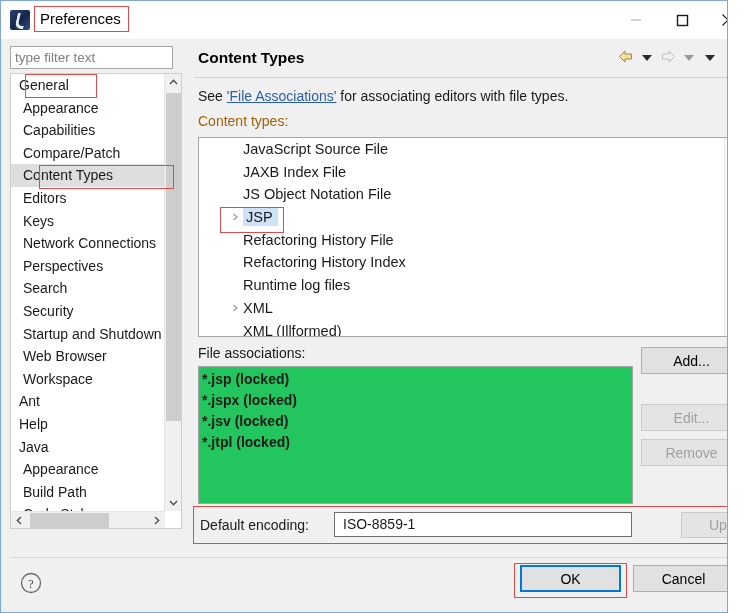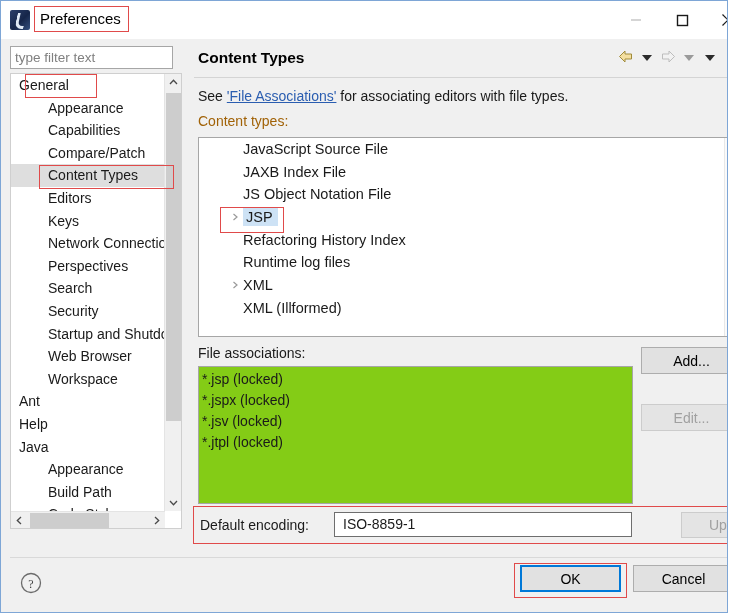--- a/index.html
+++ b/index.html
@@ -84,21 +84,21 @@
     width: 154px; height: 437px;
     overflow: hidden;
   }
   .tree-item {
     height: 22.6px;
     font-size: 14px; color: #1a1a1a;
     white-space: nowrap;
     line-height: 22.6px;
     padding-left: 8px;
   }
-  .tree-item.lvl2 { padding-left: 37px; }
+  .tree-item.lvl2 { padding-left: 12px; }
   .tree-item.sel { background: #dedede; }
 
   .tree-vscroll {
     position: absolute; right: 0; top: 0;
     width: 17px; height: 437px;
     background: #f0f0f0;
     border-left: 1px solid #e4e4e4;
   }
   .tree-hscroll {
     position: absolute; left: 0; bottom: 0;
@@ -174,24 +174,25 @@
     border-left: 1px solid #e8e8e8;
   }
 
   .lbl-file-assoc {
     position: absolute; left: 197px; top: 344px;
     font-size: 14px; color: #1a1a1a;
   }
   .assoc-box {
     position: absolute; left: 197px; top: 365px;
     width: 435px; height: 138px;
-    background: #84cc16;
+    background: #22c55e;
     border: 1px solid #a6a6a6;
     padding: 2px 16px 0 3px;
     overflow: hidden;
+    font-weight: bold;
   }
   .assoc-row {
     height: 21px; line-height: 21px;
     font-size: 14px; color: #1a1a1a;
     white-space: nowrap;
   }
 
   .sidebtn {
     position: absolute; left: 640px;
     width: 101px; height: 27px;
@@ -370,20 +371,21 @@
     <div class="ctypes-clip">
       <div id="ctypes-list">
           <div class="ct-row"><span class="ct-label">JavaScript Source File</span></div>
           <div class="ct-row"><span class="ct-label">JAXB Index File</span></div>
           <div class="ct-row"><span class="ct-label">JS Object Notation File</span></div>
           <div class="ct-row sel-row"><span class="twisty">
               <svg width="8" height="8" viewBox="0 0 8 8">
                 <polyline points="2.5,1 6,4 2.5,7" fill="none" stroke="#9a9a9a" stroke-width="1.2"></polyline>
               </svg>
             </span><span class="ct-label">JSP</span></div>
+          <div class="ct-row"><span class="ct-label">Refactoring History File</span></div>
           <div class="ct-row"><span class="ct-label">Refactoring History Index</span></div>
           <div class="ct-row"><span class="ct-label">Runtime log files</span></div>
           <div class="ct-row"><span class="twisty">
               <svg width="8" height="8" viewBox="0 0 8 8">
                 <polyline points="2.5,1 6,4 2.5,7" fill="none" stroke="#9a9a9a" stroke-width="1.2"></polyline>
               </svg>
             </span><span class="ct-label">XML</span></div>
           <div class="ct-row"><span class="ct-label">XML (Illformed)</span></div>
         </div>
     </div>
@@ -408,20 +410,21 @@
     <div id="assoc-list">
         <div class="assoc-row"><span>*.jsp (locked)</span></div>
         <div class="assoc-row"><span>*.jspx (locked)</span></div>
         <div class="assoc-row"><span>*.jsv (locked)</span></div>
         <div class="assoc-row"><span>*.jtpl (locked)</span></div>
       </div>
   </div>
 
   <div class="sidebtn" style="top:346px;">Add...</div>
   <div class="sidebtn disabled" style="top:403px;">Edit...</div>
+  <div class="sidebtn disabled" style="top:438px;">Remove</div>
 
   <div class="lbl-encoding">Default encoding:</div>
   <div class="enc-input">ISO-8859-1</div>
   <div class="sidebtn disabled" style="top:511px;height:26px;margin-left:40px;">Update</div>
   <div class="enc-annot"></div>
 
   <div class="footer-line"></div>
   <div class="help-btn">
     <svg width="24" height="24" viewBox="0 0 24 24">
       <circle cx="12" cy="12" r="9.5" fill="none" stroke="#6b6b6b" stroke-width="1.3"></circle>

